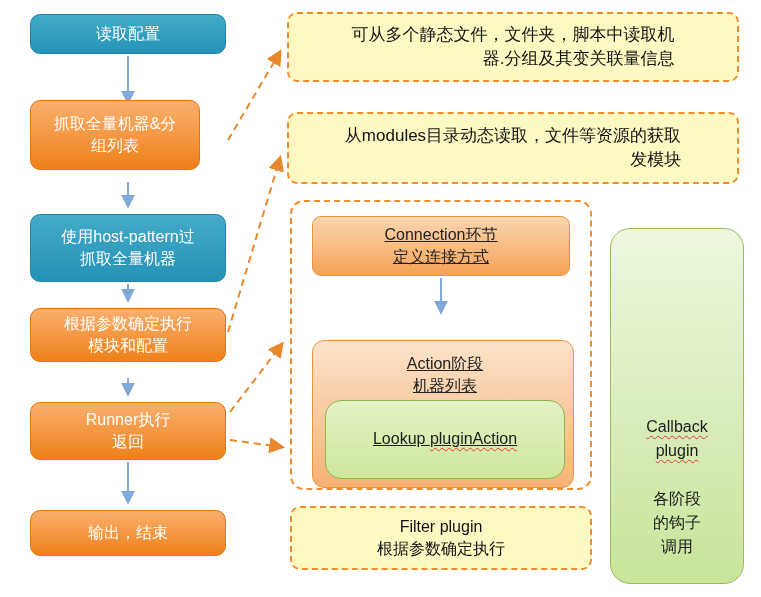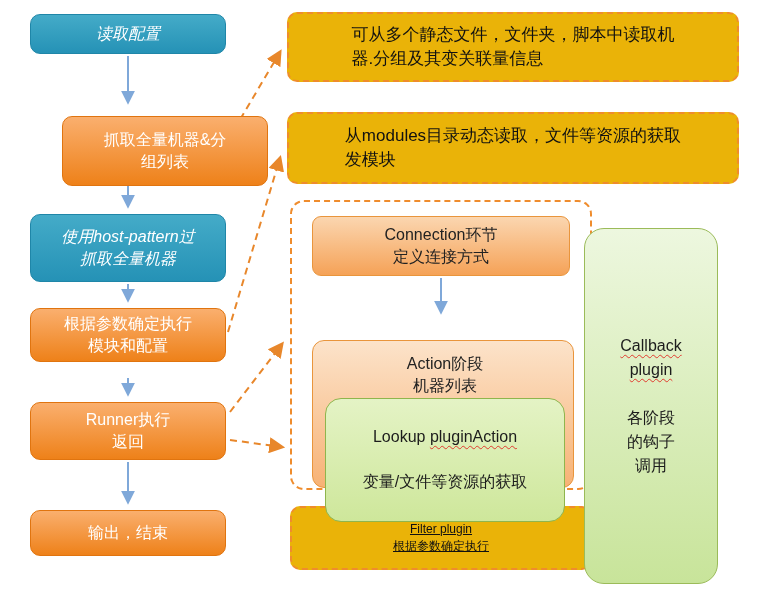--- a/index.html
+++ b/index.html
@@ -26,53 +26,52 @@
     text-align: center;
     white-space: pre-line;
     border-radius: 10px;
     font-size: 16px;
     line-height: 1.35;
     color: #ffffff;
   }
   .node.blue {
     background: linear-gradient(180deg, var(--blue-top), var(--blue-bottom));
     border: 1px solid var(--blue-border);
-    font-style: italic;
   }
   .node.orange {
     background: linear-gradient(180deg, var(--orange-top), var(--orange-bottom));
     border: 1px solid var(--orange-border);
   }
   .step1 { left: 30px;  top: 14px;  width: 196px; height: 40px; }
-  .step2 { left: 30px;  top: 116px; width: 206px; height: 70px; margin-left: 32px; }
+  .step2 { left: 30px;  top: 100px; width: 170px; height: 70px; }
   .step3 { left: 30px;  top: 214px; width: 196px; height: 68px; }
   .step4 { left: 30px;  top: 308px; width: 196px; height: 54px; justify-content: center; }
   .step5 { left: 30px;  top: 402px; width: 196px; height: 58px; }
   .step6 { left: 30px;  top: 510px; width: 196px; height: 46px; }
 
   
   .callout {
     position: absolute;
     z-index: 1;
-    background: #eab308;
+    background: #fef9c3;
     border: 2px dashed var(--dash);
     border-radius: 10px;
     display: flex;
     flex-direction: column;
     align-items: center;
     justify-content: center;
-    text-align: left;
+    text-align: right;
     white-space: pre-line;
     font-size: 17px;
     line-height: 1.4;
     color: #111111;
   }
   .callout-inventory { left: 287px; top: 12px;  width: 452px; height: 70px; }
   .callout-modules   { left: 287px; top: 112px; width: 452px; height: 72px; }
-  .filter-box        { left: 290px; top: 506px; width: 302px; height: 64px; font-size: 12px; text-decoration: underline; }
+  .filter-box        { left: 290px; top: 506px; width: 302px; height: 64px; font-size: 16px; }
 
   
   .group-box {
     position: absolute;
     left: 290px; top: 200px; width: 302px; height: 290px;
     border: 2px dashed var(--dash);
     border-radius: 14px;
     z-index: 1;
   }
   .stage {
@@ -80,20 +79,21 @@
     z-index: 2;
     border-radius: 9px;
     display: flex;
     align-items: center;
     justify-content: center;
     text-align: center;
     white-space: pre-line;
     font-size: 16px;
     line-height: 1.4;
     color: #222222;
+    text-decoration: underline;
   }
   .connection-box {
     left: 312px; top: 216px; width: 258px; height: 60px;
     background: linear-gradient(180deg, var(--stage-top), var(--stage-bottom));
     border: 1px solid var(--stage-border);
   }
   .action-box {
     left: 312px; top: 340px; width: 262px; height: 148px;
     background: linear-gradient(180deg, var(--action-top), var(--action-bottom));
     border: 1px solid var(--stage-border);
@@ -111,27 +111,27 @@
     padding: 5px 4px;
     font-size: 16px;
     line-height: 1.4;
     color: #1c1c1c;
     text-align: center;
   }
 
   
   .callback-box {
     position: absolute;
-    left: 584px; top: 228px; width: 134px; height: 356px;
+    left: 610px; top: 228px; width: 134px; height: 356px;
     z-index: 1;
     background: linear-gradient(180deg, var(--green-top), var(--green-bottom));
     border: 1px solid var(--green-border);
     border-radius: 20px;
     display: flex;
-    align-items: center;
+    align-items: flex-end;
     justify-content: center;
     text-align: center;
     font-size: 16px;
     line-height: 1.5;
     color: #1c1c1c;
   }
   .callback-text { white-space: pre-line; }
   .callback-text span { display: block; }
 
   .squiggle {
@@ -209,21 +209,20 @@
   <div class="stage connection-box">
     <span class="stage-text">Connection环节
 定义连接方式</span>
   </div>
 
   <div class="stage action-box">
     <span class="stage-text">Action阶段
 机器列表</span>
     <div class="lookup-box">
       <div class="lookup-line"><span>Lookup </span><span class="squiggle">pluginAction</span></div>
-      <div class="lookup-line">变量/文件等资源的获取</div>
     </div>
   </div>
 
   <div class="callout filter-box">
     <div>Filter plugin</div>
     <div>根据参数确定执行</div>
   </div>
 
   <div class="callback-box">
     <div class="callback-text">

